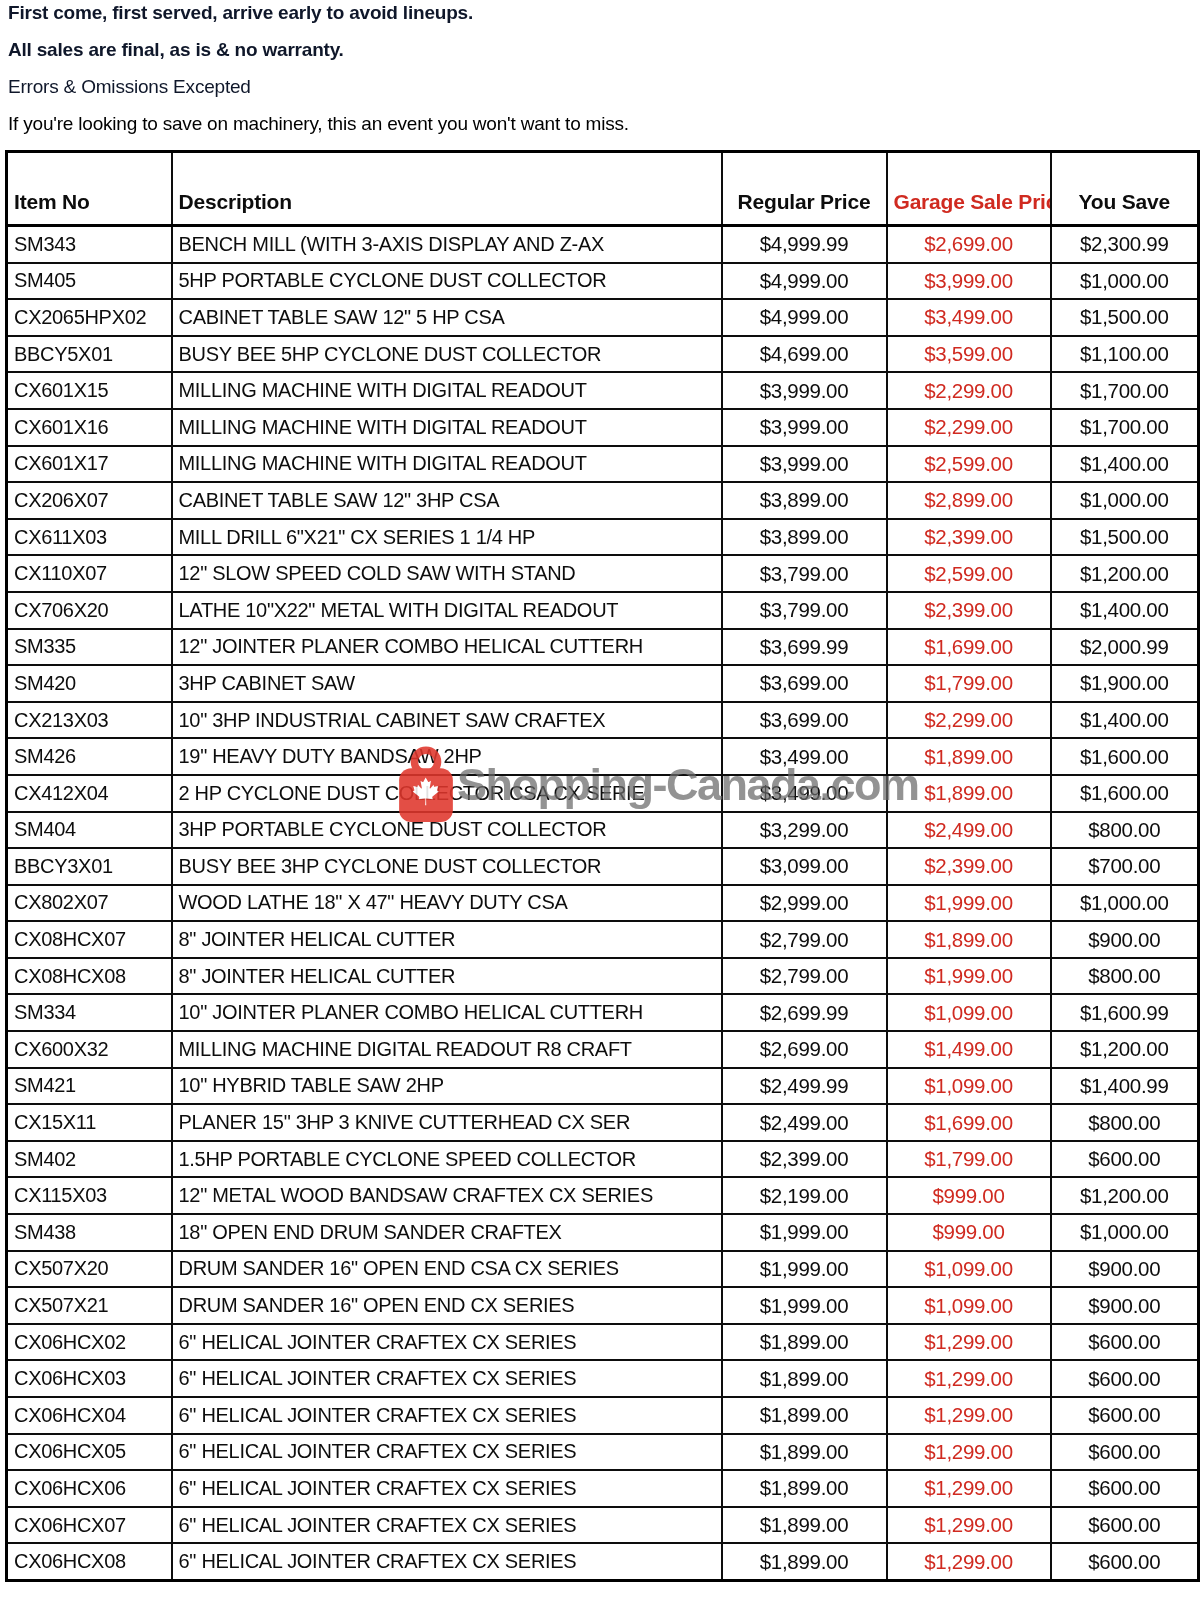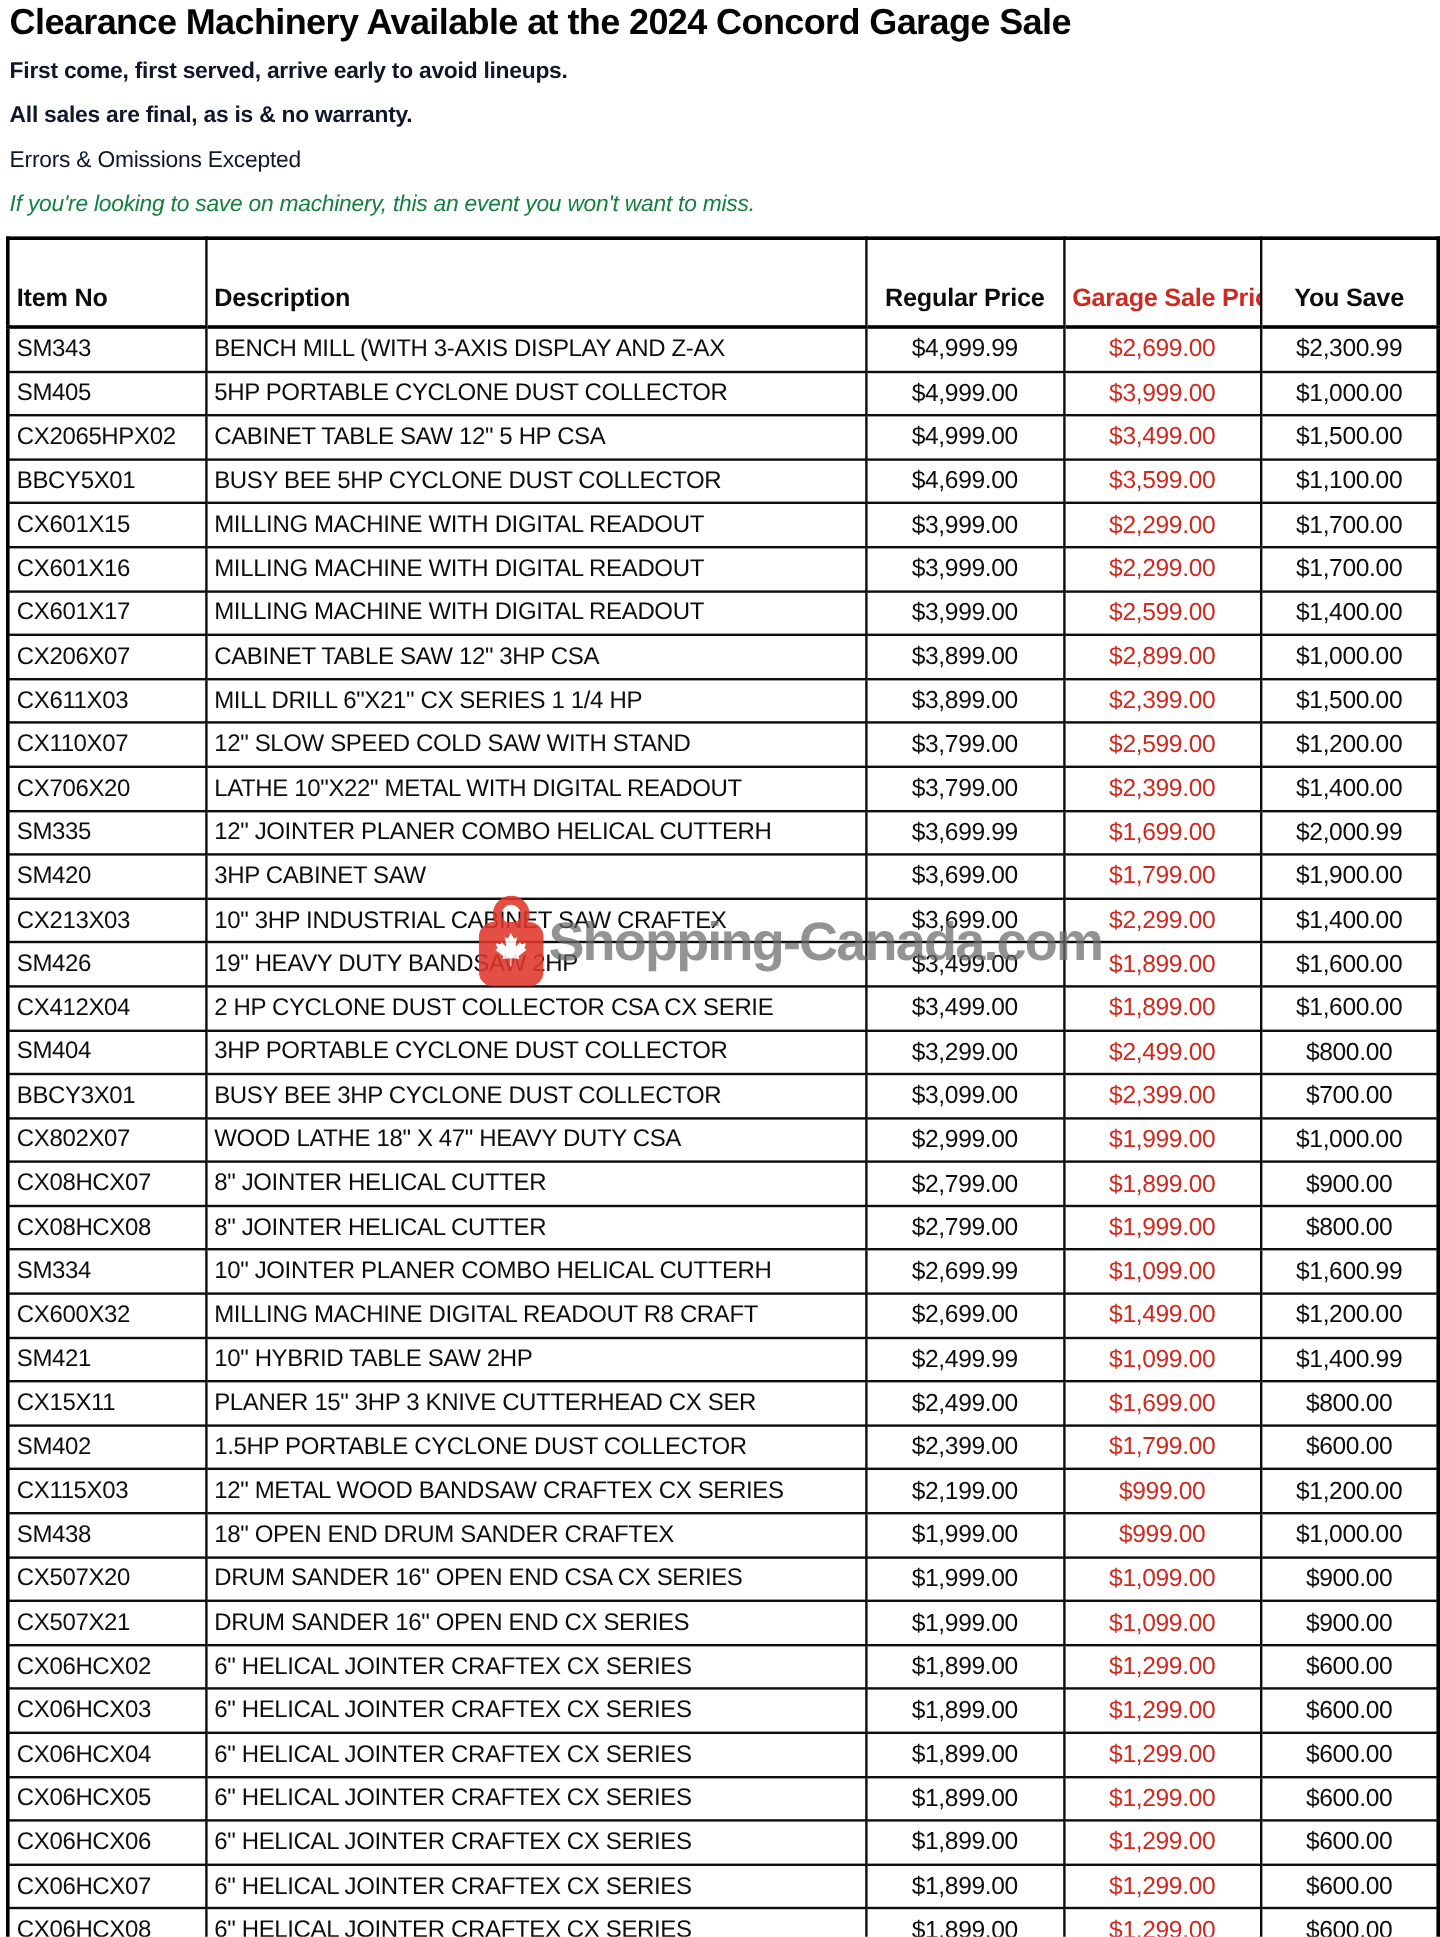--- a/index.html
+++ b/index.html
@@ -7,21 +7,21 @@
     width:1200px;height:1614px;position:relative;overflow:hidden;
     font-family:"Liberation Sans", sans-serif;color:#0d0d0d;
   }
   .page-header{padding:2px 0 0 8px;}
   .title{
     font-size:30px;font-weight:800;letter-spacing:-0.5px;color:#050505;
     margin:0 0 14px 0;line-height:1.1;
   }
   .subline{font-size:19px;font-weight:700;margin:0 0 15px 0;color:#0f172a;letter-spacing:-0.2px;}
   .subline.regular{font-weight:400;}
-  .subline.red{font-weight:400;color:#15803d;font-style:italic;}
+  .subline.red{font-weight:400;color:#000000;}
 
   table.price-table{
     border-collapse:collapse;table-layout:fixed;
     margin-left:5px;width:1192px;border:3px solid #000;
   }
   .price-table th,.price-table td{
     border:2px solid #0d0d0d;overflow:hidden;white-space:nowrap;
   }
   .price-table thead th{
     font-size:21px;font-weight:700;vertical-align:bottom;
@@ -46,21 +46,20 @@
   .watermark .bag{width:56px;height:76px;opacity:0.88;flex:0 0 auto;}
   .watermark .wm-text{
     font-size:45px;font-weight:700;letter-spacing:-1.5px;
     color:rgba(105,105,105,0.72);line-height:1;white-space:nowrap;
   }
 </style>
 </head>
 <body>
 
 <div class="page-header">
-  <h1 class="title">Clearance Machinery Available at the 2024 Concord Garage Sale</h1>
   <p class="subline">First come, first served, arrive early to avoid lineups.</p>
   <p class="subline">All sales are final, as is &amp; no warranty.</p>
   <p class="subline regular">Errors &amp; Omissions Excepted</p>
   <p class="subline red">If you're looking to save on machinery, this an event you won't want to miss.</p>
 </div>
 
 <table class="price-table">
   <colgroup>
     <col style="width:165px">
       <col style="width:550px">
@@ -248,21 +247,21 @@
       </tr>
       <tr>
         <td class="cell-item">CX15X11</td>
         <td class="cell-desc">PLANER 15" 3HP 3 KNIVE CUTTERHEAD CX SER</td>
         <td class="cell-regular">$2,499.00</td>
         <td class="cell-sale">$1,699.00</td>
         <td class="cell-save">$800.00</td>
       </tr>
       <tr>
         <td class="cell-item">SM402</td>
-        <td class="cell-desc">1.5HP PORTABLE CYCLONE DUST COLLECTOR</td>
+        <td class="cell-desc">1.5HP PORTABLE CYCLONE SPEED COLLECTOR</td>
         <td class="cell-regular">$2,399.00</td>
         <td class="cell-sale">$1,799.00</td>
         <td class="cell-save">$600.00</td>
       </tr>
       <tr>
         <td class="cell-item">CX115X03</td>
         <td class="cell-desc">12" METAL WOOD BANDSAW CRAFTEX CX SERIES</td>
         <td class="cell-regular">$2,199.00</td>
         <td class="cell-sale">$999.00</td>
         <td class="cell-save">$1,200.00</td>

